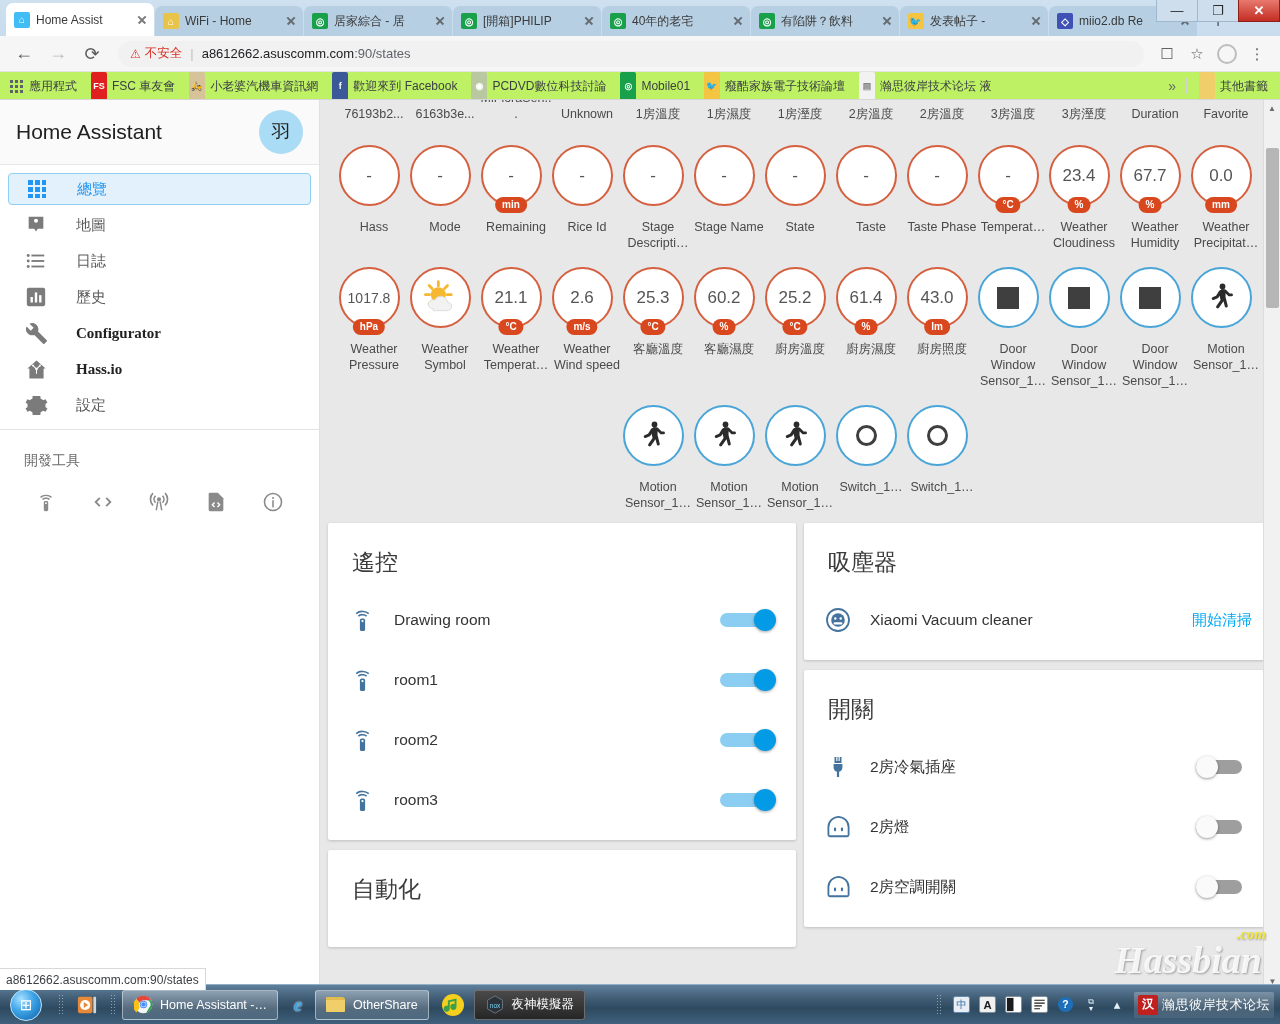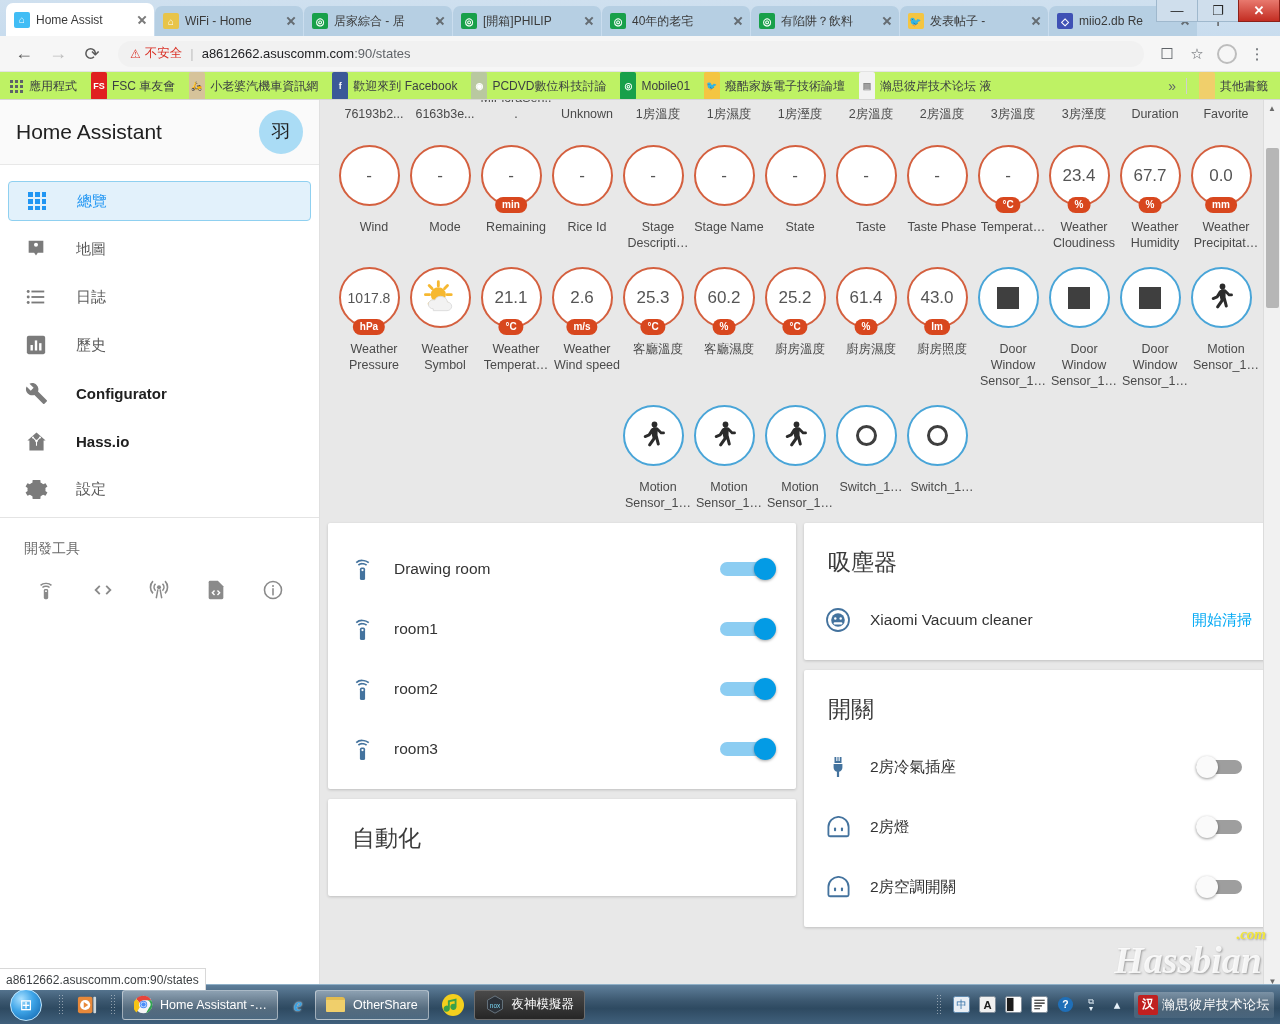--- a/index.html
+++ b/index.html
@@ -165,23 +165,23 @@
   }
   .sb-title { font-size: 21px; color: #212121; font-weight: 400; flex:1; }
   .avatar {
     width: 44px; height: 44px; border-radius: 50%;
     background: #aadcf5; color: #212121;
     display:flex;align-items:center;justify-content:center;
     font-size: 19px;
   }
   .sb-items { padding: 8px 0 0 0; }
   .sb-item {
-    height: 40px; display:flex; align-items:center;
-    margin: 8px 8px 4px 8px; padding: 0 16px;
-    border-radius: 4px; color: #5b5b5b;
+    height: 32px; display:flex; align-items:center;
+    margin: 0 8px 4px 8px; padding: 0 16px;
+    border-radius: 4px; color: #5b5b5b; font-family: Liberation Serif, serif;
   }
   .sb-item.active {
     background: #e2f1fb; border: 1px solid #8fd0f0;
     color: #2196f3;
   }
   .sb-item .sbicon {
     width: 24px; height: 24px; margin-right: 28px;
     flex: 0 0 24px;
     display:flex;align-items:center;justify-content:center;
     color: #7b7b7b;
@@ -701,21 +701,21 @@
         </div>
         <div style="text-align:left;font-size:12.5px;color:#4a4a4a;height:17px;position:relative;top:-1px">
           <span style="position:relative;left:-331px">LX01</span>
         </div>
 
         <div class="badge-row">
           <div class="badge">
             <div class="badge-circle">
               <span>-</span>
             </div>
-            <div class="badge-label">Wind</div>
+            <div class="badge-label">Hass</div>
           </div>
           <div class="badge">
             <div class="badge-circle">
               <span>-</span>
             </div>
             <div class="badge-label">Mode</div>
           </div>
           <div class="badge">
             <div class="badge-circle">
               <span>-</span>
@@ -939,20 +939,21 @@
             </div>
             <div class="badge-label">Switch_1…</div>
           </div>
         </div>
       </div>
 
       <div class="cards">
 
         <div class="col">
           <div class="card">
+            <div class="card-title">遙控</div>
 
             <div class="row">
               <span class="ricon">
                 <svg width="23" height="25" viewBox="0 0 24 26" fill="currentColor">
                   <path d="M4.9 5.2A9.8 9.8 0 0112 2.7c2.7 0 5.2 1 7.1 2.5l-1.2 1.4A8 8 0 0012 4.5a8 8 0 00-5.9 2.1L4.9 5.2zm2.2 2.6A6.6 6.6 0 0112 6.1c1.9 0 3.6.6 4.9 1.7l-1.2 1.4A4.9 4.9 0 0012 7.9a4.9 4.9 0 00-3.7 1.3L7.1 7.8z"></path>
                   <rect x="9.3" y="11" width="5.4" height="13" rx="1.7"></rect>
                   <circle cx="12" cy="13.6" r="1.2" fill="#fff"></circle>
                 </svg>
               </span>
               <span class="rlabel">Drawing room</span>

